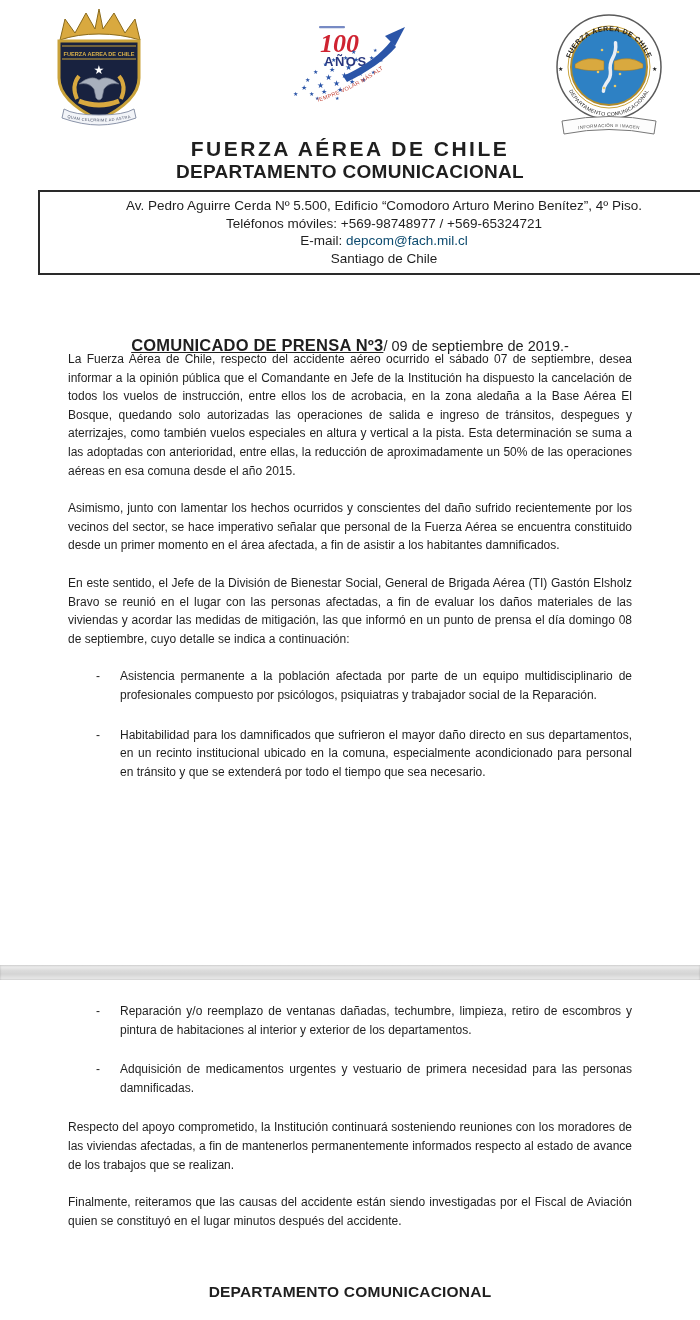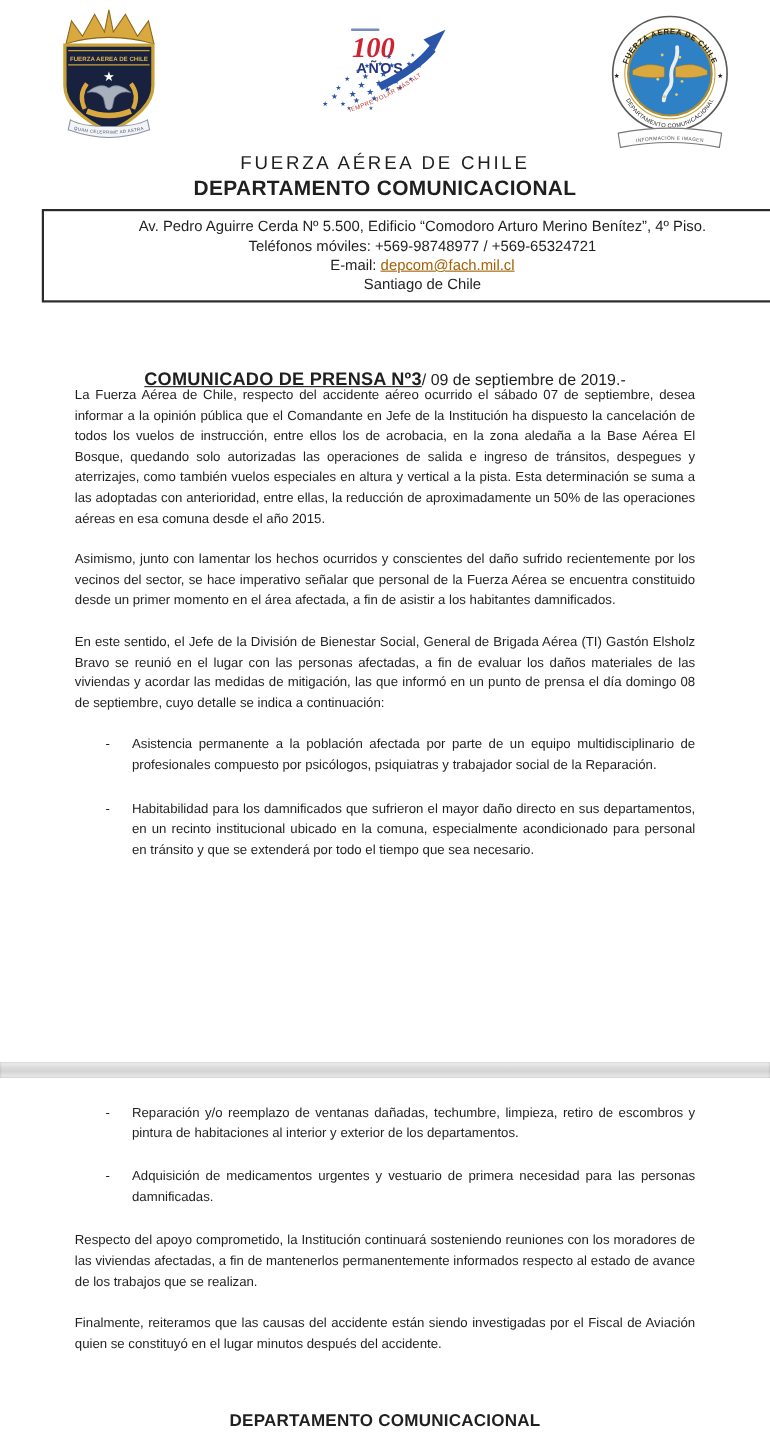--- a/index.html
+++ b/index.html
@@ -7,25 +7,25 @@
   .page{position:relative;background:#fff;overflow:hidden;}
   .page1{height:965px;}
   .page2{height:340px;}
   .pagebreak{height:15px;background:linear-gradient(180deg,#f7f7f7 0%,#dcdcdc 35%,#d4d4d4 60%,#ececec 100%);box-shadow:inset 0 1px 2px rgba(0,0,0,.18), inset 0 -1px 1px rgba(0,0,0,.08);}
 
   .emblem-left{position:absolute;left:46px;top:6px;}
   .logo-100{position:absolute;left:287px;top:14px;}
   .badge-right{position:absolute;left:552px;top:12px;}
 
   .org-heading{position:absolute;top:137px;left:0;right:0;text-align:center;line-height:23px;}
-  .org-line1{font-size:17px;font-weight:normal;letter-spacing:2.5px;}
+  .org-line1{font-size:21px;font-weight:bold;letter-spacing:2.5px;}
   .org-line2{font-size:19px;font-weight:bold;letter-spacing:0.3px;}
 
   .contact-box{position:absolute;top:190px;left:38px;width:692px;box-sizing:border-box;border:2px solid #2a2a2a;text-align:center;font-size:13.5px;line-height:17.5px;padding:5px 8px 6px;}
-  .email-link{color:#a16207;text-decoration:underline;cursor:pointer;}
+  .email-link{color:#0c4a6e;cursor:pointer;}
 
   .release-line{position:absolute;top:292px;left:0;right:0;text-align:center;margin-top:44px;}
   .release-title{font-weight:bold;font-size:16.5px;text-decoration:underline;letter-spacing:.2px;}
   .release-date{font-size:14.5px;}
 
   .content{position:absolute;left:68px;width:564px;font-size:12px;line-height:18.6px;text-align:justify;}
   .content1{top:350px;}
   .content2{top:20px;}
   .para{margin:0 0 19px 0;}
   .bullet{display:flex;margin:2px 0 21px 0;}

